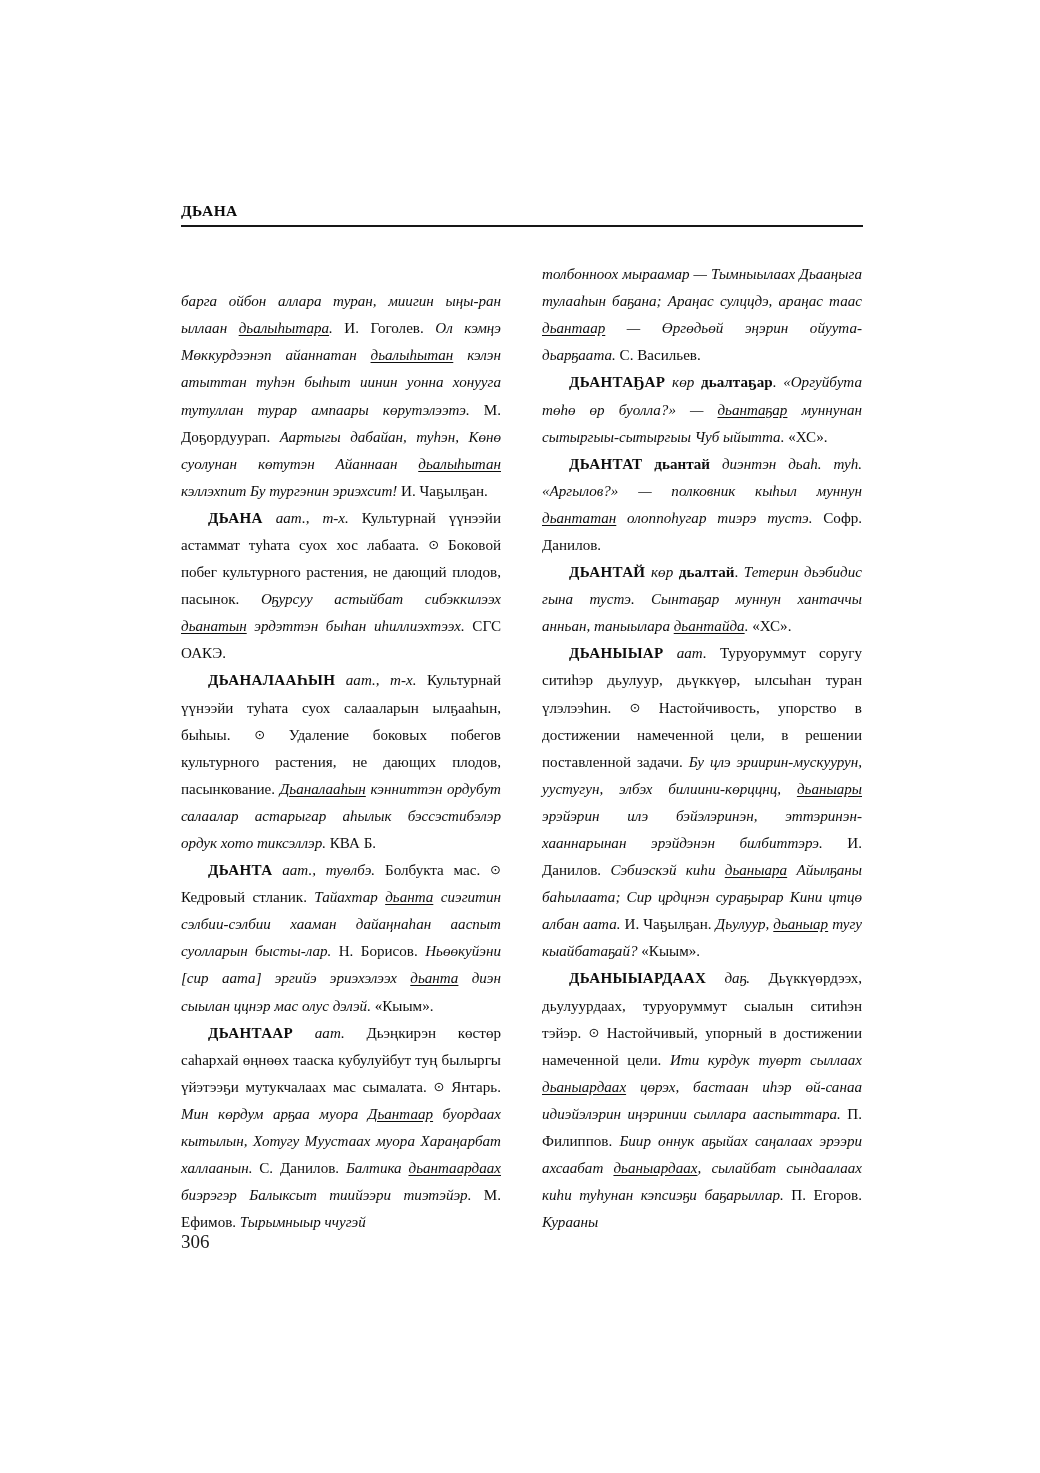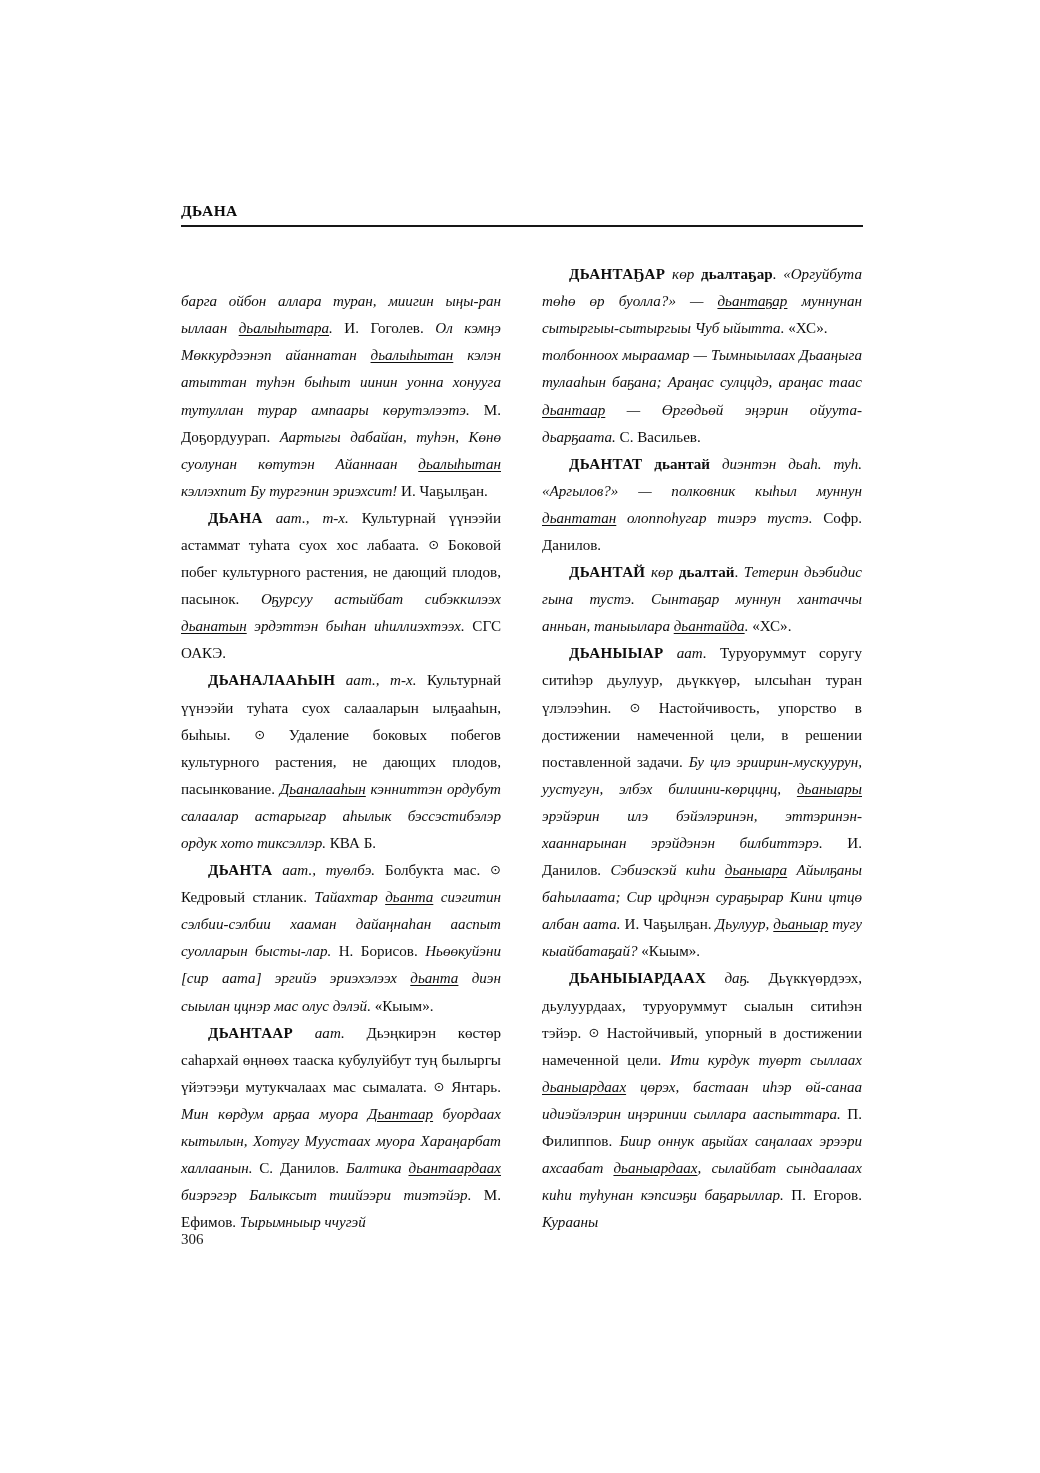--- a/index.html
+++ b/index.html
@@ -76,21 +76,21 @@
     font-family: "DejaVu Sans", sans-serif;
     font-size: 13px;
     line-height: 1;
     vertical-align: 1px;
     letter-spacing: 0;
   }
   .folio {
     position: absolute;
     left: 181px;
     top: 1231px;
-    font-size: 15px;
+    font-size: 19px;
     font-family: "Liberation Serif", "DejaVu Serif", serif;
     color: #1a1a1a;
   }
 </style>
 </head>
 <body>
 
 <div class="page">
 
   <div class="content">
@@ -101,22 +101,22 @@
 
     <div class="columns">
       <div class="col" id="col-left">
           <p class="entry cont"><span class="ex">барга ойбон аллара туран, миигин ыңы-</span><span class="ex">ран ыллаан </span><span class="kw">дьалыһытара</span><span class="ex">. </span><span>И. Гоголев. </span><span class="ex">Ол кэмңэ Мөккурдээнэп айаннатан </span><span class="kw">дьалыһытан</span><span class="ex"> кэлэн атыттан туһэн быһыт иинин уонна хонууга тутуллан турар ампаары көрутэлээтэ. </span><span>М. Доҕордуурап. </span><span class="ex">Аартыгы дабайан, туһэн, Көнө суолунан көтутэн Айаннаан </span><span class="kw">дьалыһытан</span><span class="ex"> кэллэхпит Бу тургэнин эриэхсит! </span><span>И. Чаҕылҕан.</span></p>
           <p class="entry"><span class="hw">ДЬАНА</span> <span class="ex">аат., т-х.</span><span> Культурнай үүнээйи астаммат туһата суох хос лабаата. </span><span class="marker">⊙</span><span> Боковой побег культурного растения, не дающий плодов, пасынок. </span><span class="ex">Оҕурсуу астыйбат сибэккилээх </span><span class="kw">дьанатын</span><span class="ex"> эрдэттэн быһан иһиллиэхтээх. </span><span>СГС ОАКЭ.</span></p>
           <p class="entry"><span class="hw">ДЬАНАЛААҺЫН</span> <span class="ex">аат., т-х.</span><span> Культурнай үүнээйи туһата суох салааларын ылҕааһын, быһыы. </span><span class="marker">⊙</span><span> Удаление боковых побегов культурного растения, не дающих плодов, пасынкование. </span><span class="kw">Дьаналааһын</span><span class="ex"> кэнниттэн ордубут салаалар астарыгар аһылык бэссэстибэлэр ордук хото тиксэллэр. </span><span>КВА Б.</span></p>
           <p class="entry"><span class="hw">ДЬАНТА</span> <span class="ex">аат., туөлбэ.</span><span> Болбукта мас. </span><span class="marker">⊙</span><span> Кедровый стланик. </span><span class="ex">Тайахтар </span><span class="kw">дьанта</span><span class="ex"> сиэгитин сэлбии-сэлбии хааман дайаңнаһан ааспыт суолларын бысты-лар. </span><span>Н. Борисов. </span><span class="ex">Ньөөкуйэни [сир аата] эргийэ эриэхэлээх </span><span class="kw">дьанта</span><span class="ex"> диэн сыылан ццнэр мас олус дэлэй. </span><span>«Кыым».</span></p>
           <p class="entry"><span class="hw">ДЬАНТААР</span> <span class="ex">аат.</span><span> Дьэңкирэн көстөр саһархай өңнөөх тааска кубулуйбут туң былыргы үйэтээҕи мутукчалаах мас сымалата. </span><span class="marker">⊙</span><span> Янтарь. </span><span class="ex">Мин көрдум арҕаа муора </span><span class="kw">Дьантаар</span><span class="ex"> буордаах кытылын, Хотугу Муустаах муора Хараңарбат халлаанын. </span><span>С. Данилов. </span><span class="ex">Балтика </span><span class="kw">дьантаардаах</span><span class="ex"> биэрэгэр Балыксыт тиийээри тиэтэйэр. </span><span>М. Ефимов. </span><span class="ex">Тырымныыр ччугэй</span></p>
         </div>
       <div class="col" id="col-right">
+          <p class="entry cont"><span class="ex">толбонноох мыраамар — Тымныылаах Дьааңыга тулааһын баҕана; Араңас сулццдэ, араңас таас </span><span class="kw">дьантаар</span><span class="ex"> — Өргөдьөй эңэрин ойуута-дьарҕаата. </span><span>С. Васильев.</span></p>
           <p class="entry"><span class="hw">ДЬАНТАҔАР</span> <span class="ex">көр </span><span class="kwb">дьалтаҕар</span><span>. </span><span class="ex">«Оргуйбута төһө өр буолла?» — </span><span class="kw">дьантаҕар</span><span class="ex"> муннунан сытыргыы-сытыргыы Чуб ыйытта. </span><span>«ХС».</span></p>
-          <p class="entry cont"><span class="ex">толбонноох мыраамар — Тымныылаах Дьааңыга тулааһын баҕана; Араңас сулццдэ, араңас таас </span><span class="kw">дьантаар</span><span class="ex"> — Өргөдьөй эңэрин ойуута-дьарҕаата. </span><span>С. Васильев.</span></p>
           <p class="entry"><span class="hw">ДЬАНТАТ</span> <span class="kwb">дьантай</span><span class="ex"> диэнтэн дьаһ. туһ.</span><span> </span><span class="ex">«Аргылов?» — полковник кыһыл муннун </span><span class="kw">дьантатан</span><span class="ex"> олоппоһугар тиэрэ тустэ. </span><span>Софр. Данилов.</span></p>
           <p class="entry"><span class="hw">ДЬАНТАЙ</span> <span class="ex">көр </span><span class="kwb">дьалтай</span><span>. </span><span class="ex">Тетерин дьэбидис гына тустэ. Сынтаҕар муннун хантаччы анньан, таныылара </span><span class="kw">дьантайда</span><span class="ex">. </span><span>«ХС».</span></p>
           <p class="entry"><span class="hw">ДЬАНЫЫАР</span> <span class="ex">аат.</span><span> Туруоруммут соругу ситиһэр дьулуур, дьүккүөр, ылсыһан туран үлэлээһин. </span><span class="marker">⊙</span><span> Настойчивость, упорство в достижении намеченной цели, в решении поставленной задачи. </span><span class="ex">Бу цлэ эриирин-мускуурун, уустугун, элбэх билиини-көрццнц, </span><span class="kw">дьаныары</span><span class="ex"> эрэйэрин илэ бэйэлэринэн, эттэринэн-хааннарынан эрэйдэнэн билбиттэрэ. </span><span>И. Данилов. </span><span class="ex">Сэбиэскэй киһи </span><span class="kw">дьаныара</span><span class="ex"> Айылҕаны баһылаата; Сир црдцнэн сураҕырар Кини цтцө албан аата. </span><span>И. Чаҕылҕан. </span><span class="ex">Дьулуур, </span><span class="kw">дьаныар</span><span class="ex"> тугу кыайбатаҕай? </span><span>«Кыым».</span></p>
           <p class="entry"><span class="hw">ДЬАНЫЫАРДААХ</span> <span class="ex">даҕ.</span><span> Дьүккүөрдээх, дьулуурдаах, туруоруммут сыалын ситиһэн тэйэр. </span><span class="marker">⊙</span><span> Настойчивый, упорный в достижении намеченной цели. </span><span class="ex">Ити курдук туөрт сыллаах </span><span class="kw">дьаныардаах</span><span class="ex"> цөрэх, бастаан иһэр өй-санаа идиэйэлэрин иңэринии сыллара ааспыттара. </span><span>П. Филиппов. </span><span class="ex">Биир оннук аҕыйах саңалаах эрээри ахсаабат </span><span class="kw">дьаныардаах</span><span class="ex">, сылайбат сындаалаах киһи туһунан кэпсиэҕи баҕарыллар. </span><span>П. Егоров. </span><span class="ex">Курааны</span></p>
         </div>
     </div>
 
   </div>
 
   <div class="folio">306</div>

